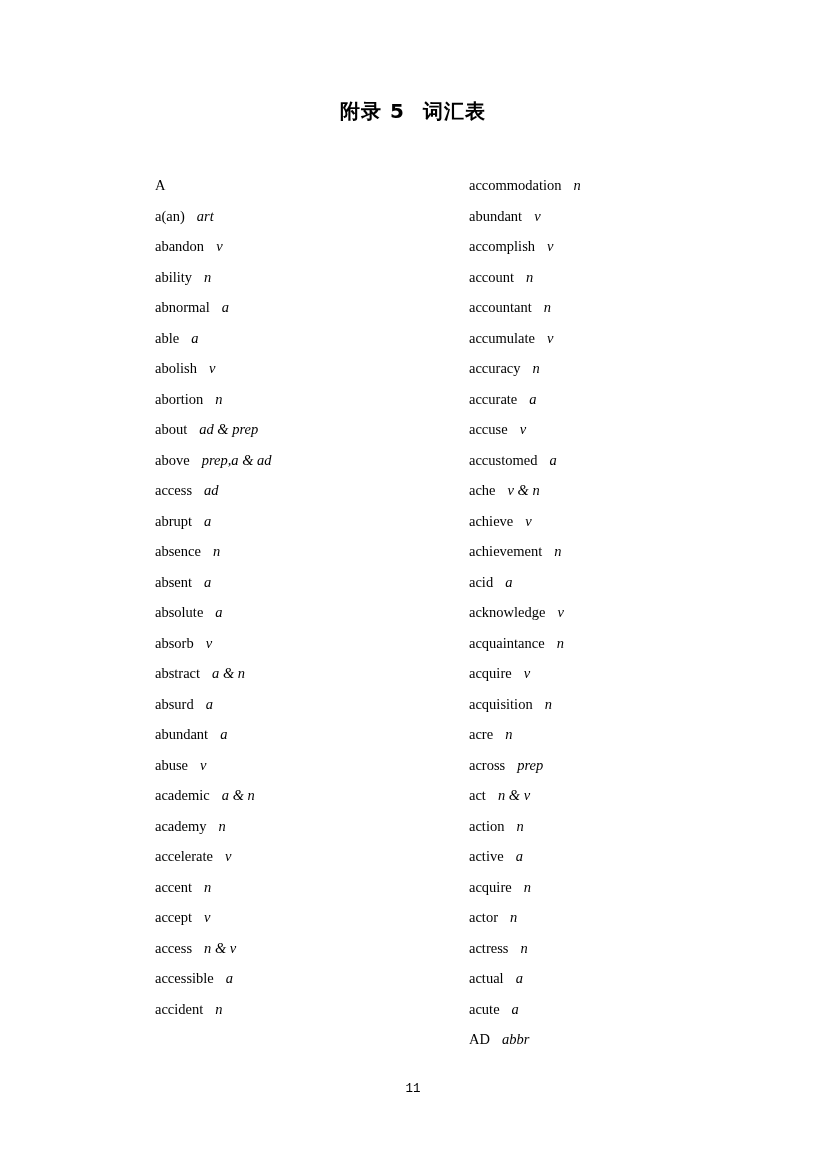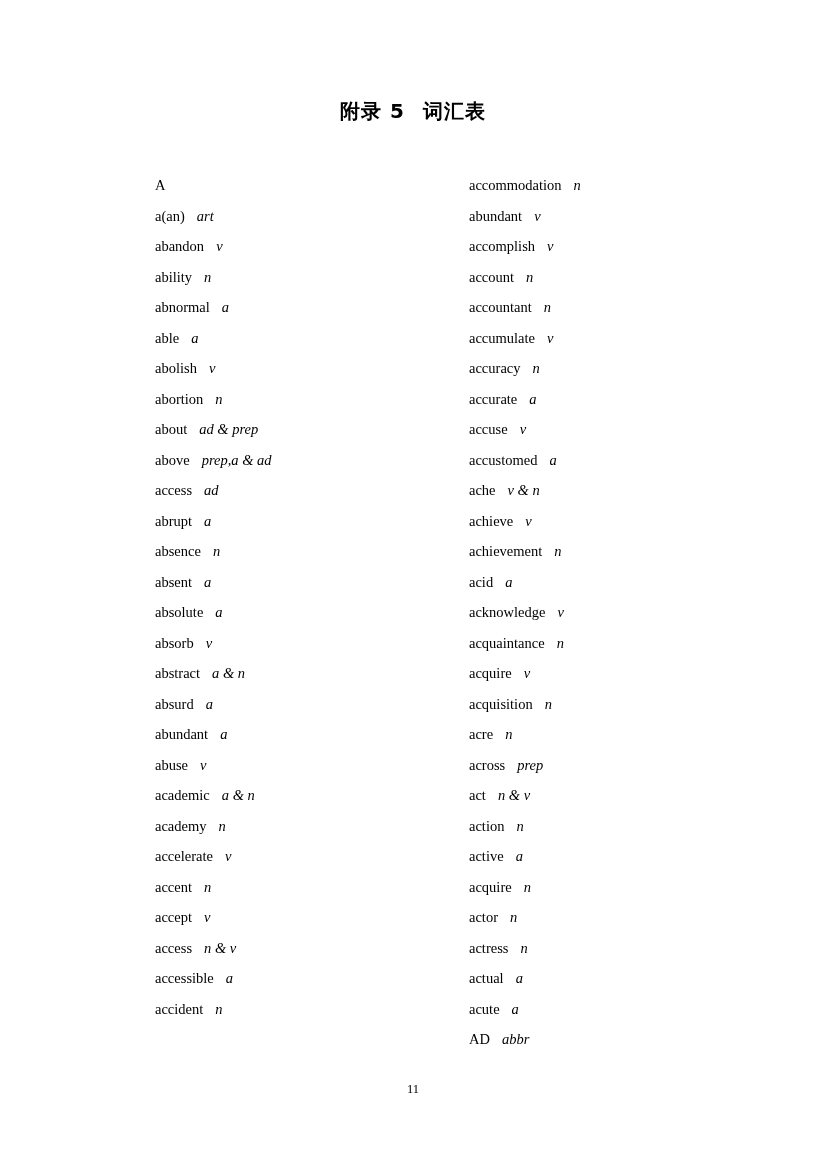--- a/index.html
+++ b/index.html
@@ -59,21 +59,21 @@
     font-family: "Liberation Serif", serif;
     margin-left: 12px;
   }
   .footer {
     position: absolute;
     top: 1082px;
     left: 0;
     width: 826px;
     text-align: center;
     font-size: 12.5px;
-    font-family: Liberation Serif, serif;
+    font-family: Liberation Mono, monospace;
   }
 </style>
 </head>
 <body>
 
 <div class="page">
 
   <div class="title">
     <span>附录 5</span><span class="gap"></span><span>词汇表</span>
   </div>

